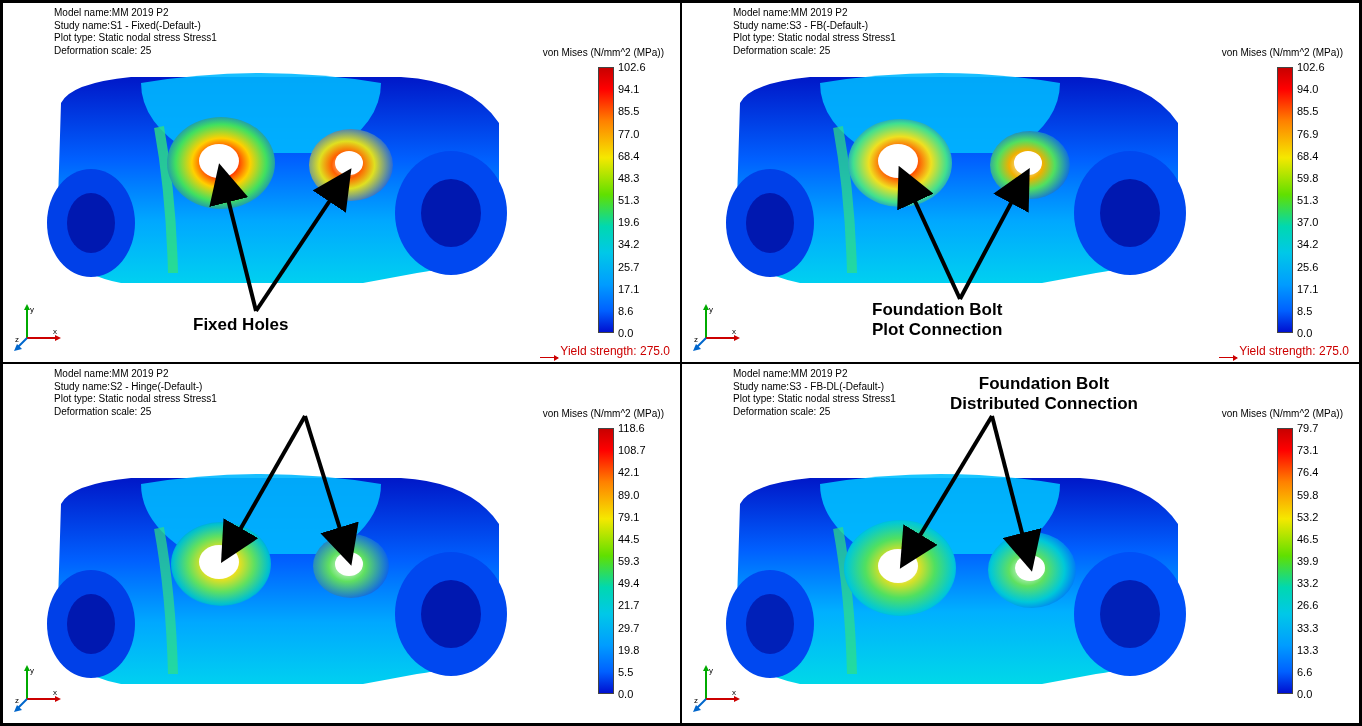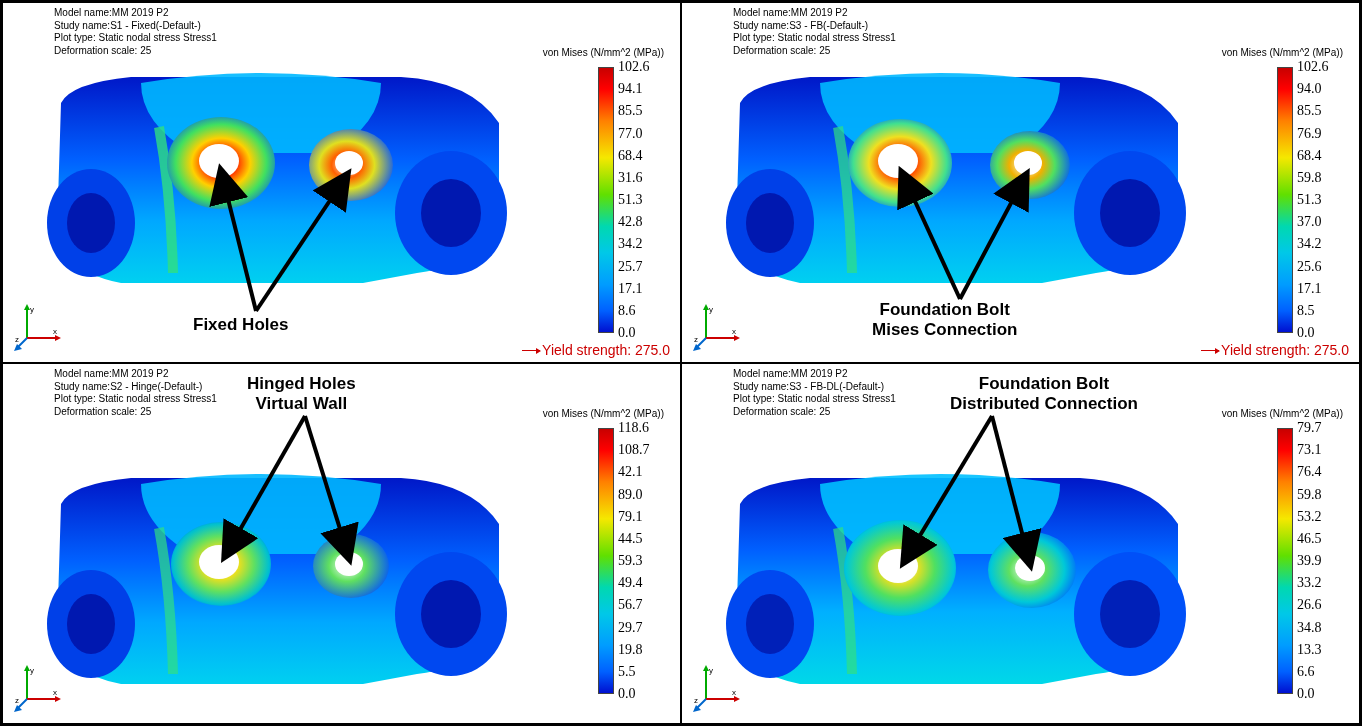--- a/index.html
+++ b/index.html
@@ -68,35 +68,34 @@
     border: 1px solid #444;
   }
   .ticks {
     position: relative;
     width: 46px;
     height: 100%;
     margin-left: 4px;
   }
   .tick {
     position: absolute;
-    font-size: 14px;
+    font-size: 11px;
     color: #000;
     line-height: 1;
     transform: translateY(-50%);
     white-space: nowrap;
-    font-family: Liberation Serif, serif;
   }
   .yield {
     position: absolute;
     bottom: 4px;
     right: 10px;
-    font-size: 14px;
+    font-size: 12px;
     color: #c00;
     display: flex;
-    align-items: center;
+    align-items: flex-end;
   }
   .yield .arrow {
     display: inline-block;
     width: 18px;
     height: 0;
     border-top: 1px solid #c00;
     position: relative;
     margin-right: 2px;
   }
   .yield .arrow::after {
@@ -201,23 +200,23 @@
 
     <div class="legend-title">von Mises (N/mm^2 (MPa))</div>
     <div class="legend">
       <div class="colorbar"></div>
       <div class="ticks">
         <span class="tick" style="top:0%">102.6</span>
         <span class="tick" style="top:8.33%">94.1</span>
         <span class="tick" style="top:16.67%">85.5</span>
         <span class="tick" style="top:25%">77.0</span>
         <span class="tick" style="top:33.33%">68.4</span>
-        <span class="tick" style="top:41.67%">31.6</span>
+        <span class="tick" style="top:41.67%">48.3</span>
         <span class="tick" style="top:50%">51.3</span>
-        <span class="tick" style="top:58.33%">42.8</span>
+        <span class="tick" style="top:58.33%">19.6</span>
         <span class="tick" style="top:66.67%">34.2</span>
         <span class="tick" style="top:75%">25.7</span>
         <span class="tick" style="top:83.33%">17.1</span>
         <span class="tick" style="top:91.67%">8.6</span>
         <span class="tick" style="top:100%">0.0</span>
       </div>
     </div>
 
     <div class="yield">
       <span class="arrow"></span><span>Yield strength:</span>&nbsp;<span>275.0</span>
@@ -284,21 +283,21 @@
           <marker id="ah-tr" markerWidth="10" markerHeight="10" refX="8" refY="5" orient="auto">
             <path d="M0,0 L10,5 L0,10 Z" fill="#000"></path>
           </marker>
         </defs>
       <line x1="250" y1="236" x2="192" y2="110" stroke="#000" stroke-width="4" marker-end="url(#ah-tr)"></line>
       <line x1="250" y1="236" x2="316" y2="112" stroke="#000" stroke-width="4" marker-end="url(#ah-tr)"></line>
     </svg>
 
     <div class="annotation" style="left:190px;top:297px;">
       <div>Foundation Bolt</div>
-      <div>Mises Connection</div>
+      <div>Plot Connection</div>
     </div>
 
     <div class="legend-title">von Mises (N/mm^2 (MPa))</div>
     <div class="legend">
       <div class="colorbar"></div>
       <div class="ticks">
         <span class="tick" style="top:0%">102.6</span>
         <span class="tick" style="top:8.33%">94.0</span>
         <span class="tick" style="top:16.67%">85.5</span>
         <span class="tick" style="top:25%">76.9</span>
@@ -332,24 +331,20 @@
   </div>
 
   <div class="panel">
     <div class="meta">
       <div><span>Model name:</span><span>MM 2019 P2</span></div>
       <div><span>Study name:</span><span>S2 - Hinge(-Default-)</span></div>
       <div><span>Plot type:</span> <span>Static nodal stress Stress1</span></div>
       <div><span>Deformation scale:</span> <span>25</span></div>
     </div>
 
-    <div class="annotation" style="left:244px;top:10px;">
-      <div>Hinged Holes</div>
-      <div>Virtual Wall</div>
-    </div>
 
     <svg class="model-svg" style="left:28px;top:100px" width="490" height="240" viewBox="0 0 490 240">
       <defs>
         <radialGradient id="bl-hole1" cx="50%" cy="50%" r="60%">
           <stop offset="0%" stop-color="#fff"></stop>
           <stop offset="30%" stop-color="#e8e020"></stop>
           <stop offset="55%" stop-color="#60e060"></stop>
           <stop offset="80%" stop-color="#00c0d0"></stop>
           <stop offset="100%" stop-color="#0050ff"></stop>
         </radialGradient>
@@ -393,21 +388,21 @@
       <div class="colorbar"></div>
       <div class="ticks">
         <span class="tick" style="top:0%">118.6</span>
         <span class="tick" style="top:8.33%">108.7</span>
         <span class="tick" style="top:16.67%">42.1</span>
         <span class="tick" style="top:25%">89.0</span>
         <span class="tick" style="top:33.33%">79.1</span>
         <span class="tick" style="top:41.67%">44.5</span>
         <span class="tick" style="top:50%">59.3</span>
         <span class="tick" style="top:58.33%">49.4</span>
-        <span class="tick" style="top:66.67%">56.7</span>
+        <span class="tick" style="top:66.67%">21.7</span>
         <span class="tick" style="top:75%">29.7</span>
         <span class="tick" style="top:83.33%">19.8</span>
         <span class="tick" style="top:91.67%">5.5</span>
         <span class="tick" style="top:100%">0.0</span>
       </div>
     </div>
 
     <svg class="triad" viewBox="0 0 50 50">
       <line x1="14" y1="36" x2="14" y2="6" stroke="#0a0" stroke-width="2"></line>
         <polygon points="14,2 11,8 17,8" fill="#0a0"></polygon>
@@ -485,21 +480,21 @@
       <div class="ticks">
         <span class="tick" style="top:0%">79.7</span>
         <span class="tick" style="top:8.33%">73.1</span>
         <span class="tick" style="top:16.67%">76.4</span>
         <span class="tick" style="top:25%">59.8</span>
         <span class="tick" style="top:33.33%">53.2</span>
         <span class="tick" style="top:41.67%">46.5</span>
         <span class="tick" style="top:50%">39.9</span>
         <span class="tick" style="top:58.33%">33.2</span>
         <span class="tick" style="top:66.67%">26.6</span>
-        <span class="tick" style="top:75%">34.8</span>
+        <span class="tick" style="top:75%">33.3</span>
         <span class="tick" style="top:83.33%">13.3</span>
         <span class="tick" style="top:91.67%">6.6</span>
         <span class="tick" style="top:100%">0.0</span>
       </div>
     </div>
 
     <svg class="triad" viewBox="0 0 50 50">
       <line x1="14" y1="36" x2="14" y2="6" stroke="#0a0" stroke-width="2"></line>
         <polygon points="14,2 11,8 17,8" fill="#0a0"></polygon>
       <line x1="14" y1="36" x2="44" y2="36" stroke="#c00" stroke-width="2"></line>

